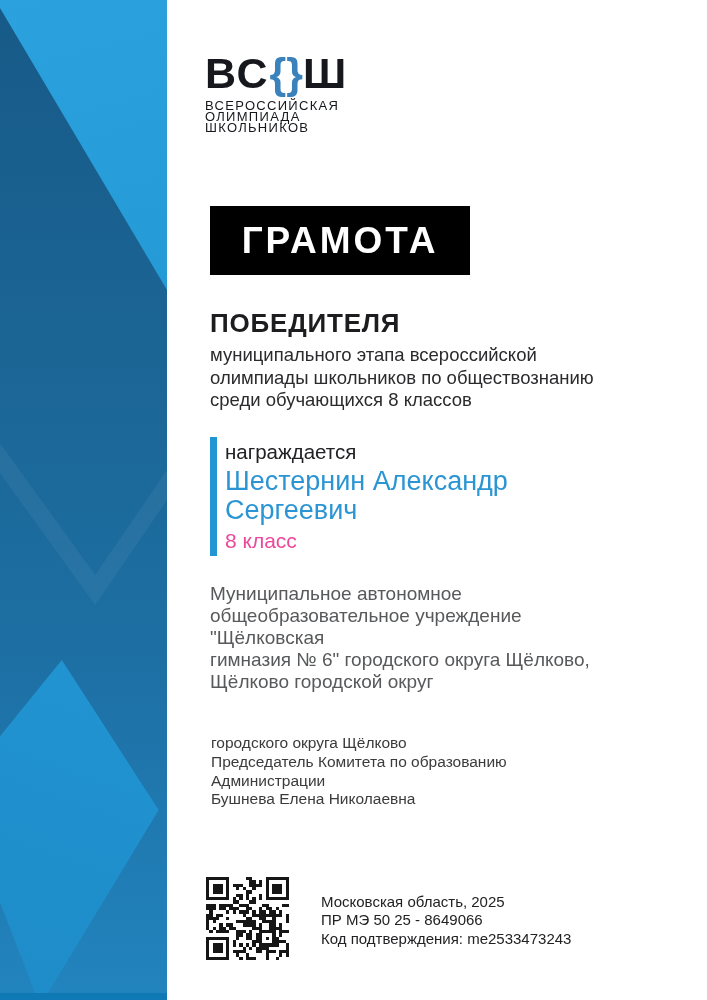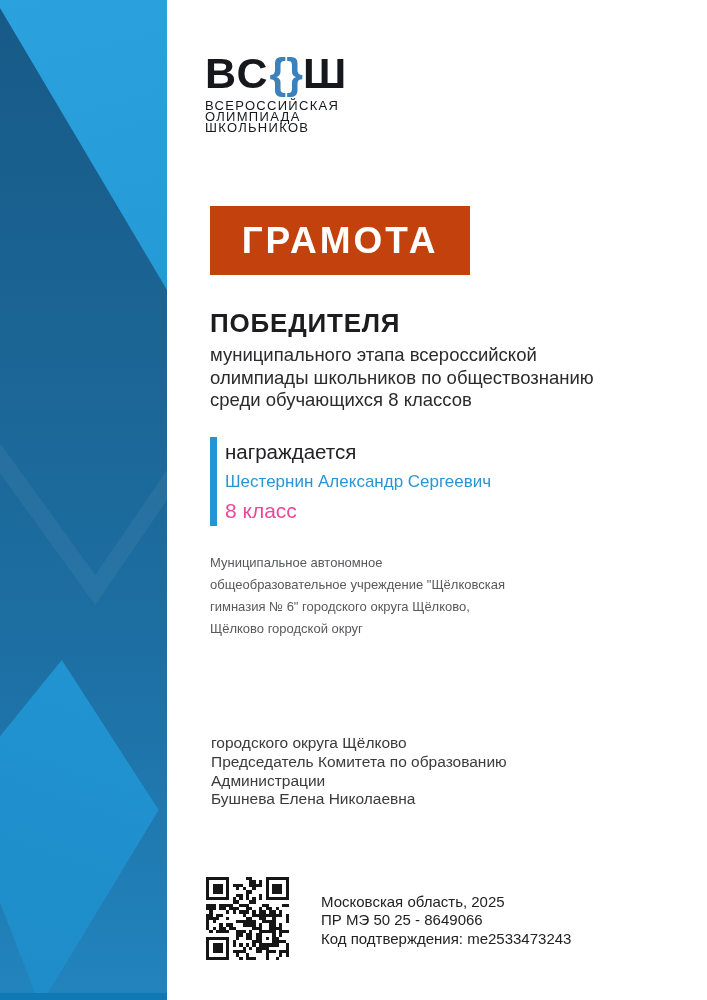--- a/index.html
+++ b/index.html
@@ -46,47 +46,47 @@
   .logo-braces { color: #3b82bd; letter-spacing: 0; }
   .logo-sub { margin-top: 4px; }
   .logo-sub div {
     font-weight: normal; font-size: 13px; line-height: 11px;
     letter-spacing: 1.3px; color: #16181d;
   }
 
   
   .banner {
     position: absolute; left: 210px; top: 206px; width: 260px; height: 69px;
-    background: #c2410c;
+    background: #000000;
     display: flex; align-items: center; justify-content: center;
   }
   .banner span {
     color: #ffffff; font-weight: bold; font-size: 37px; letter-spacing: 3px;
   }
 
   
   .award-status {
     position: absolute; left: 210px; top: 308px;
     font-weight: bold; font-size: 26px; letter-spacing: 0.8px; color: #1d1d1f;
   }
   .award-desc {
     position: absolute; left: 210px; top: 344px;
     font-size: 18.5px; line-height: 22.5px; color: #2b2b2d;
   }
   .awarded-block {
     position: absolute; left: 210px; top: 437px; width: 420px;
     border-left: 7px solid #2196d3; padding-left: 8px;
   }
   .awarded-label { font-size: 20.5px; line-height: 29.5px; color: #222225; }
-  .recipient-name { font-size: 17px; line-height: 29.5px; color: #2b95d3; }
+  .recipient-name { font-size: 27px; line-height: 29.5px; color: #2b95d3; }
   .recipient-grade { font-size: 21px; line-height: 30px; color: #ec4899; }
 
   .school {
-    position: absolute; left: 210px; top: 552px;
-    font-size: 13px; line-height: 22px; color: #58595b;
+    position: absolute; left: 210px; top: 583px;
+    font-size: 19px; line-height: 22px; color: #58595b;
   }
 
   
   .signature {
     position: absolute; left: 211px; top: 734px;
     font-size: 15.5px; line-height: 18.8px; color: #3b3b3d;
   }
 
   
   .qr {

